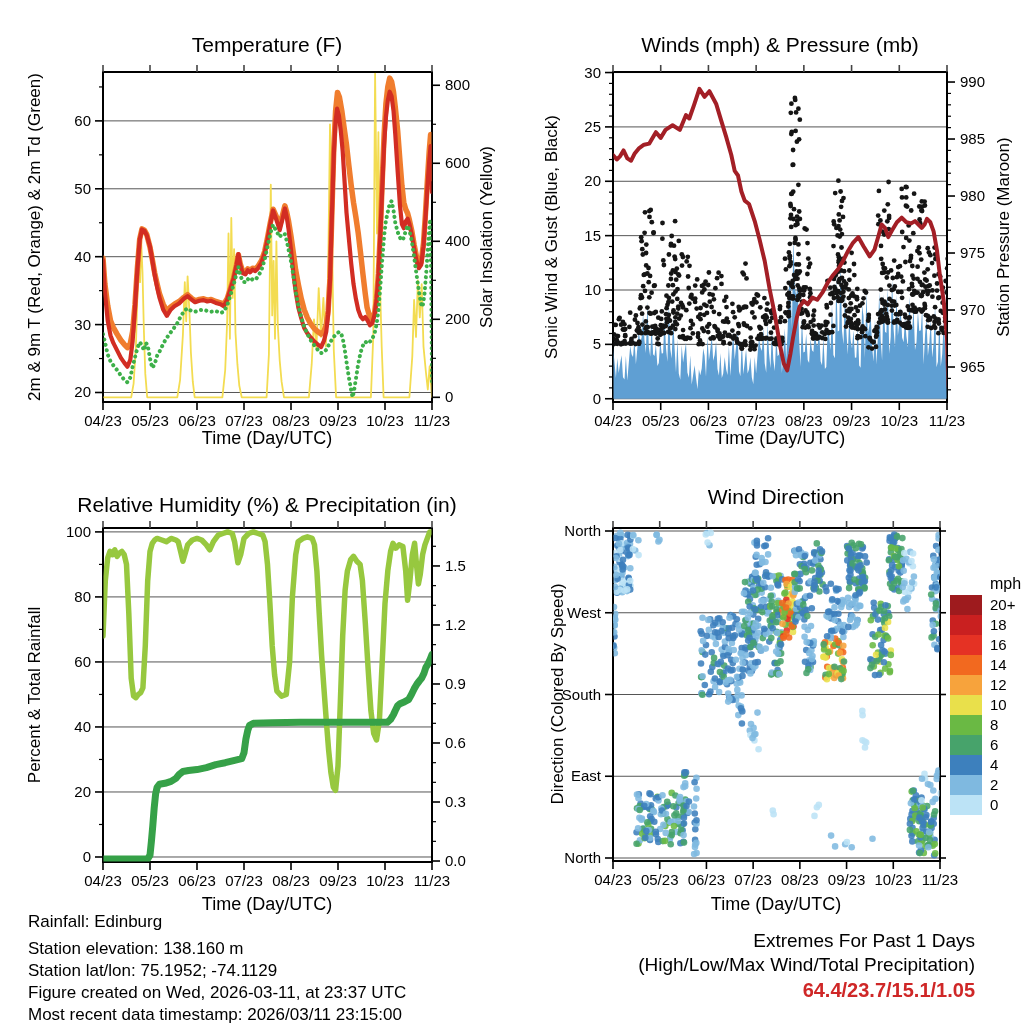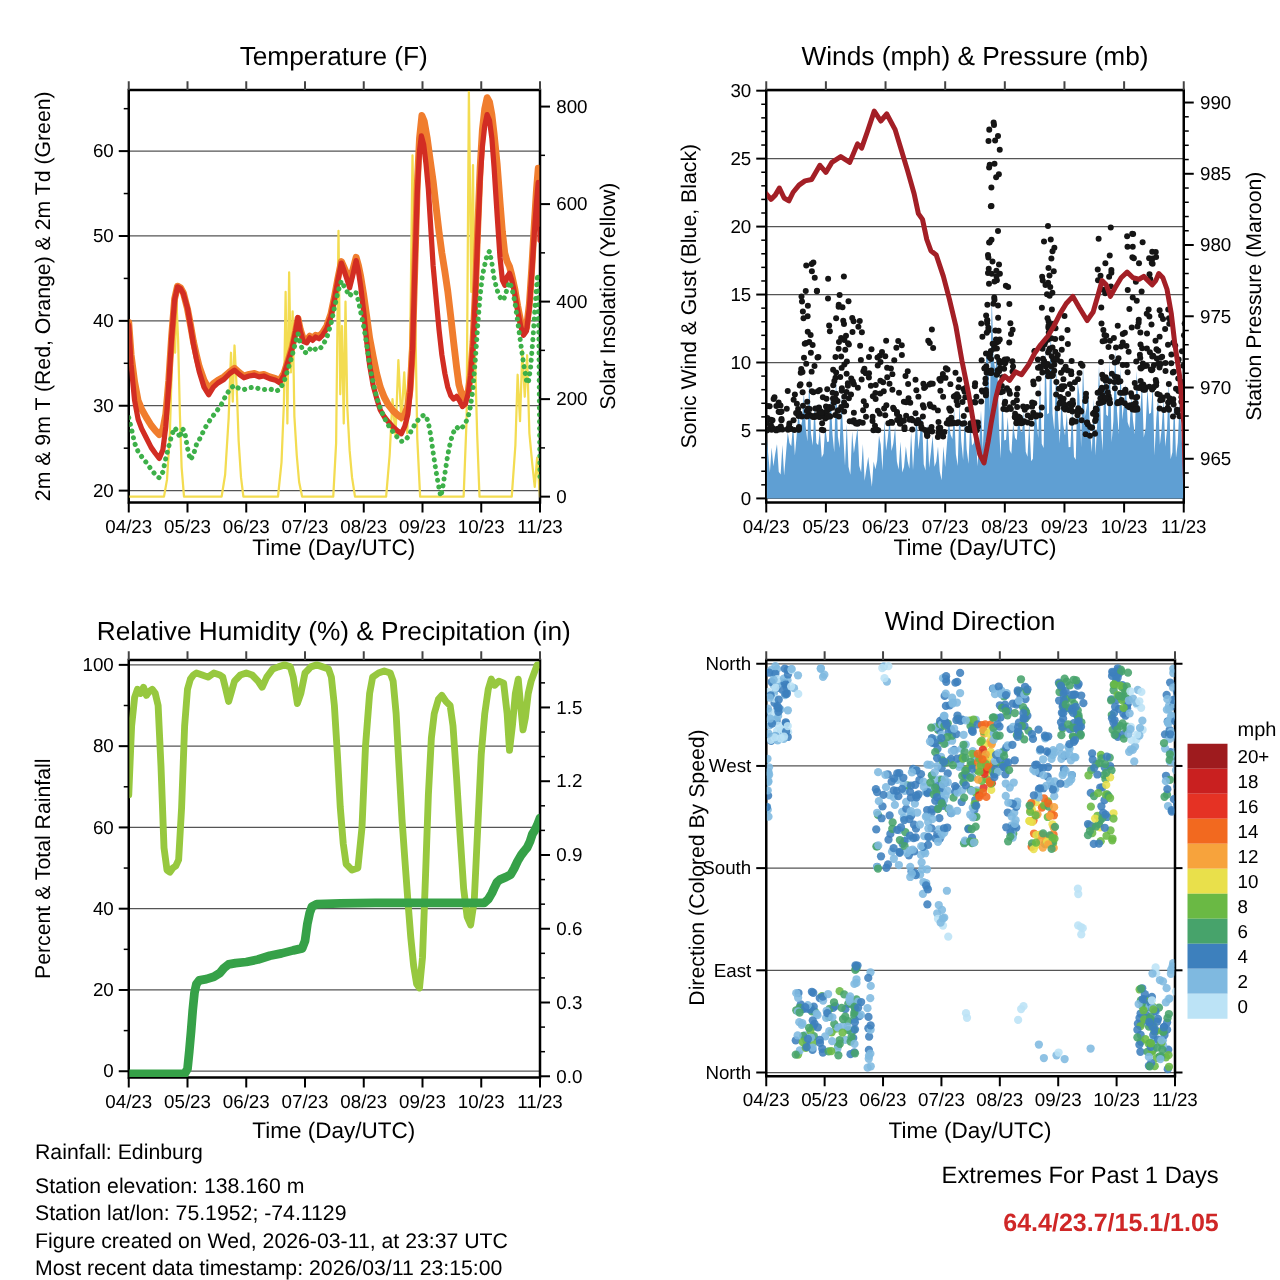--- a/index.html
+++ b/index.html
@@ -3,21 +3,21 @@
 <meta charset="utf-8">
 <style>
   html,body{margin:0;padding:0;background:#ffffff;}
   .stage{position:relative;width:1024px;height:1024px;background:#fff;overflow:hidden;
          font-family:"Liberation Sans", sans-serif;color:#000;}
   svg{position:absolute;left:0;top:0;}
   svg text{font-family:"Liberation Sans", sans-serif;fill:#000;}
   .footer{position:absolute;left:28px;top:911px;font-size:17px;line-height:22px;}
   .footer .loc{margin-bottom:5px;}
   .extremes{position:absolute;right:49px;top:929px;text-align:right;font-size:19px;line-height:24px;}
-  .extremes .vals{font-weight:bold;font-size:20px;margin-top:14px;}
+  .extremes .vals{font-weight:bold;font-size:20px;margin-top:1px;}
 </style>
 </head>
 <body>
 
 <div class="stage">
   <svg id="charts" width="1024" height="1024" viewBox="0 0 1024 1024">
       <g>
         <line x1="103" y1="392.4938271604938" x2="432" y2="392.4938271604938" stroke="#555" stroke-width="1"></line>
         <line x1="103" y1="324.5925925925926" x2="432" y2="324.5925925925926" stroke="#555" stroke-width="1"></line>
         <line x1="103" y1="256.69135802469134" x2="432" y2="256.69135802469134" stroke="#555" stroke-width="1"></line>
@@ -2583,15 +2583,16 @@
   <div class="footer">
     <div class="loc">Rainfall: Edinburg</div>
     <div>Station elevation: 138.160 m</div>
     <div>Station lat/lon: 75.1952; -74.1129</div>
     <div>Figure created on Wed, 2026-03-11, at 23:37 UTC</div>
     <div>Most recent data timestamp: 2026/03/11 23:15:00</div>
   </div>
 
   <div class="extremes">
     <div>Extremes For Past 1 Days</div>
+    <div>(High/Low/Max Wind/Total Precipitation)</div>
     <div class="vals" id="extreme-vals" style="color: rgb(207, 39, 39);">64.4/23.7/15.1/1.05</div>
   </div>
 </div>
 
 </body></html>

